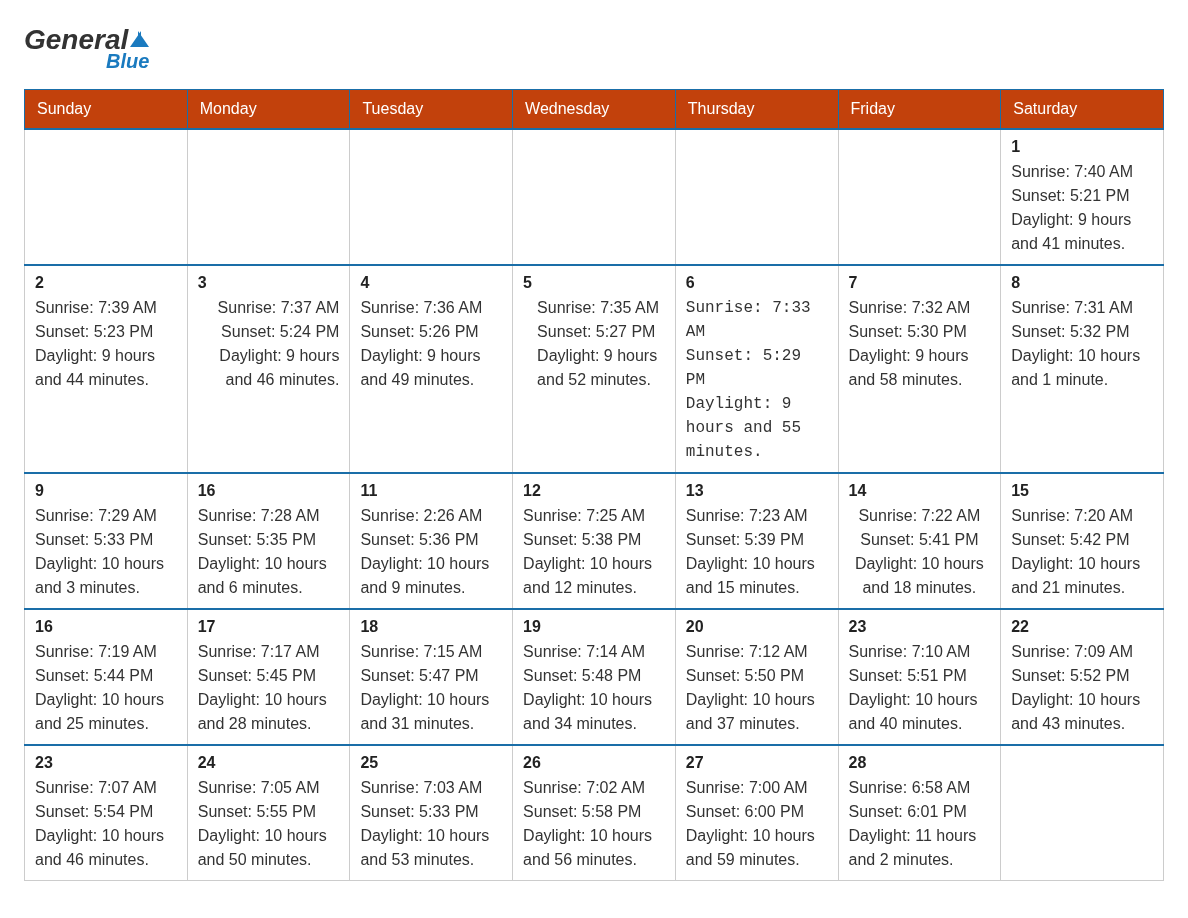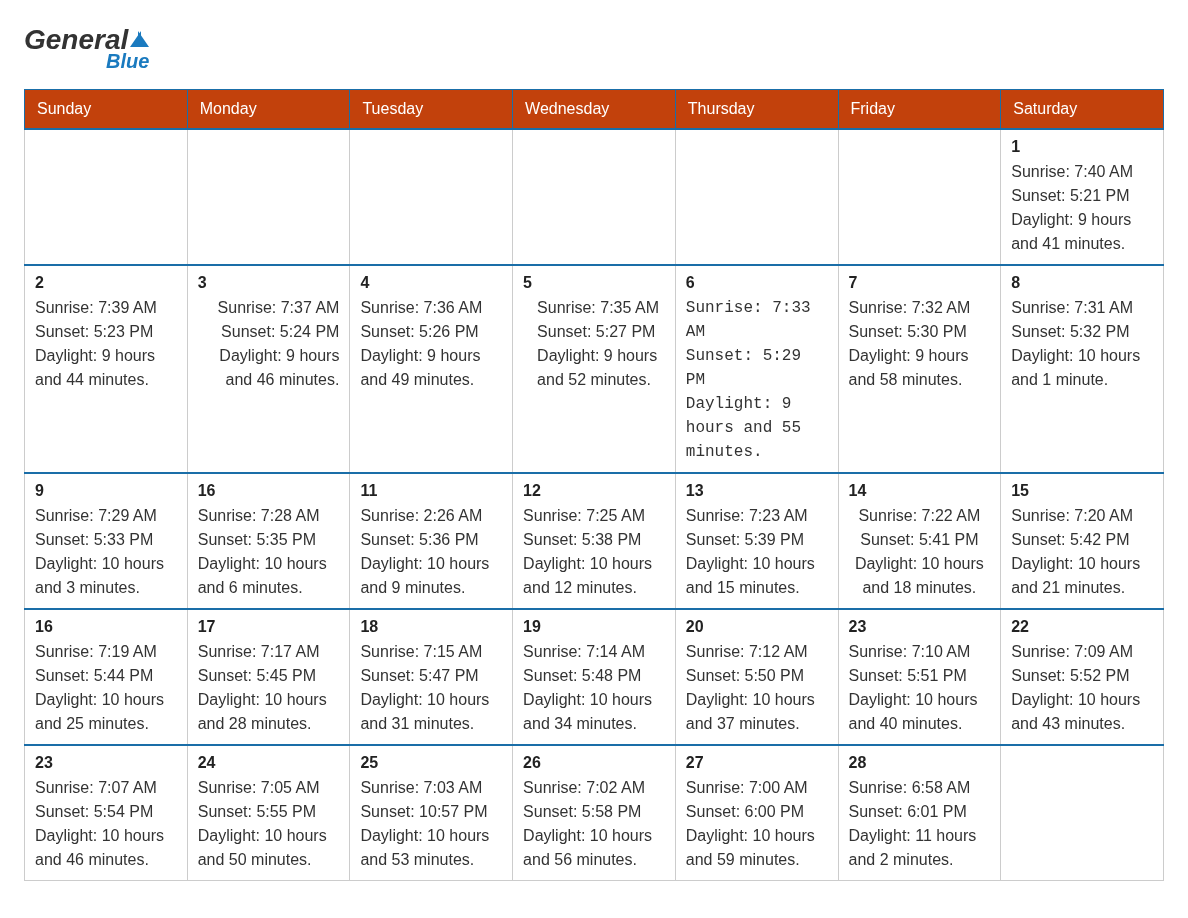--- a/index.html
+++ b/index.html
@@ -273,21 +273,21 @@
         </td>
         <td>
           <span class="day-number">24</span>
           <div class="day-info" style="white-space: pre-line;">Sunrise: 7:05 AM
 Sunset: 5:55 PM
 Daylight: 10 hours and 50 minutes.</div>
         </td>
         <td>
           <span class="day-number">25</span>
           <div class="day-info" style="white-space: pre-line;">Sunrise: 7:03 AM
-Sunset: 10:57 PM
+Sunset: 5:33 PM
 Daylight: 10 hours and 53 minutes.</div>
         </td>
         <td>
           <span class="day-number">26</span>
           <div class="day-info" style="white-space: pre-line;">Sunrise: 7:02 AM
 Sunset: 5:58 PM
 Daylight: 10 hours and 56 minutes.</div>
         </td>
         <td>
           <span class="day-number">27</span>

